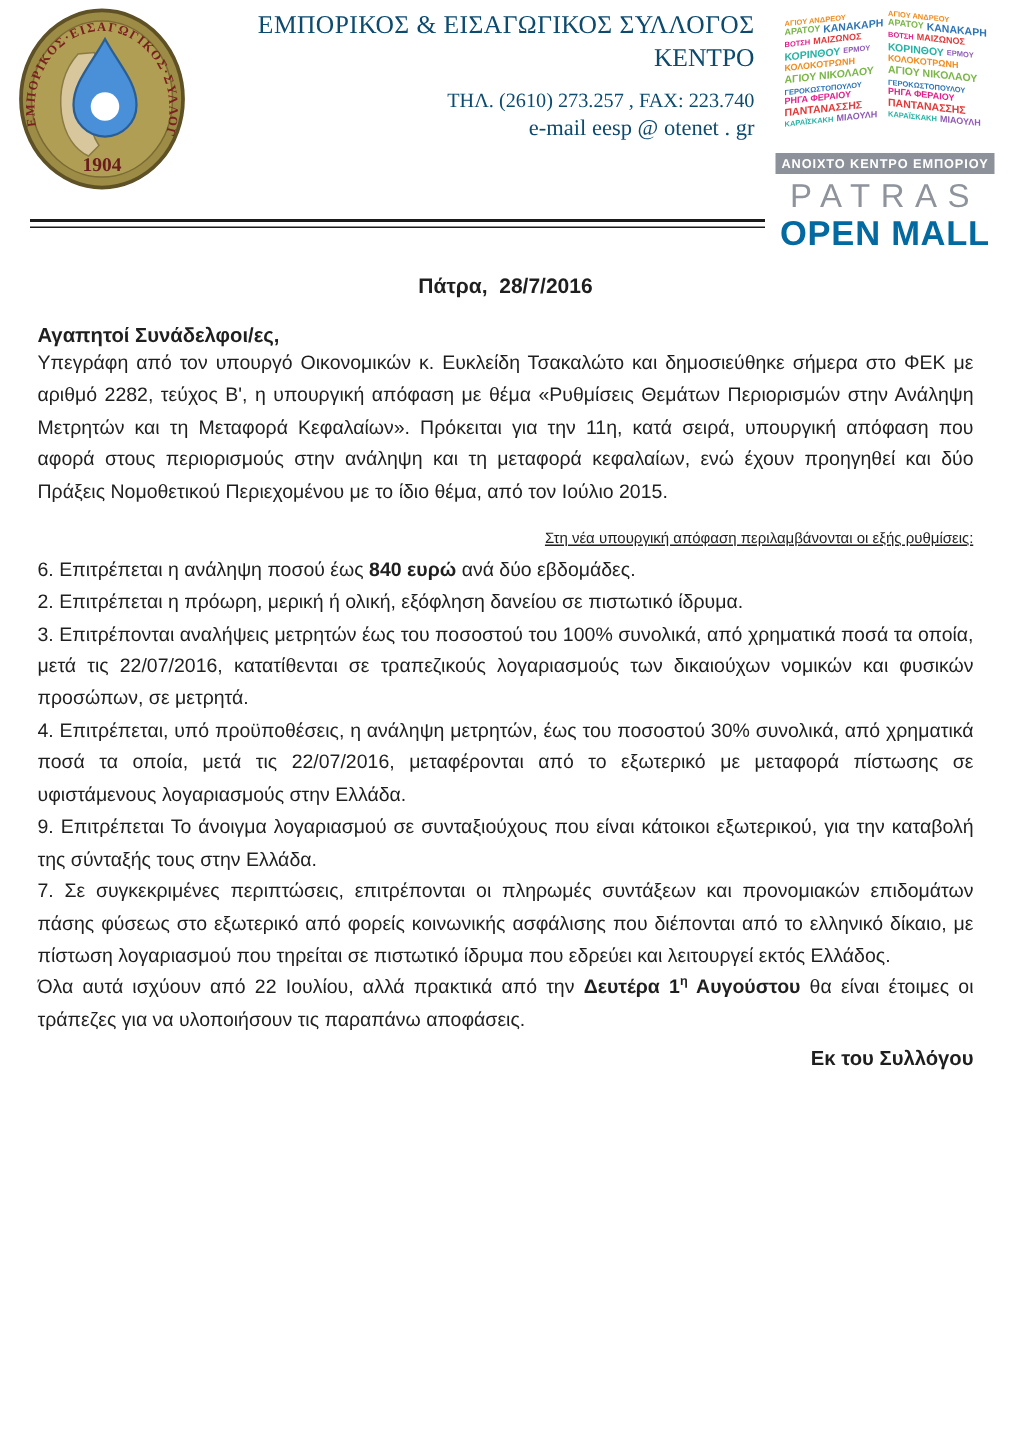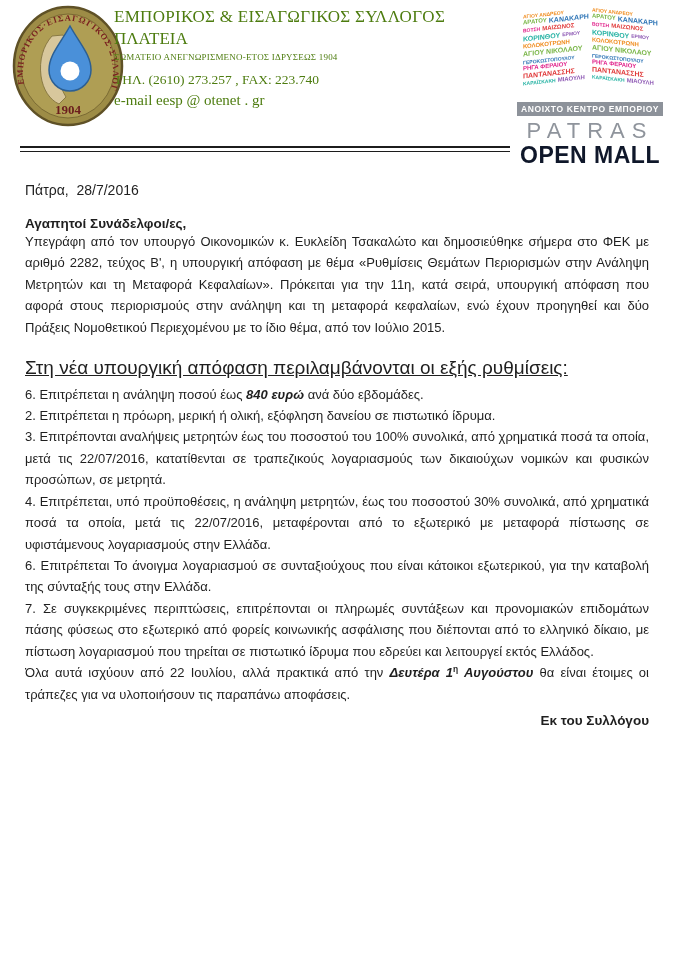--- a/index.html
+++ b/index.html
@@ -3,22 +3,22 @@
 <meta charset="utf-8">
 <style>
   html,body { margin:0; padding:0; }
   body {
     width:677px; height:960px; background:#ffffff; overflow:hidden;
     position:relative; font-family:"Liberation Sans", sans-serif; color:#1f1f1f;
   }
   
   .emblem { position:absolute; left:12px; top:4px; }
   .lh-center {
-    position:absolute; left:114px; right:174px; top:6px; text-align:left;
-    font-family:"Liberation Serif", serif; color:#4d7c0f; line-height:1.25;
+    position:absolute; left:102px; right:174px; top:6px; text-align:right;
+    font-family:"Liberation Serif", serif; color:#0c4a6e; line-height:1.25;
   }
   .org1 { font-size:17px; letter-spacing:0.3px; }
   .org2 { font-size:17px; margin-top:1px; }
   .reg  { font-size:9px;  margin-top:2px; letter-spacing:0.2px; }
   .addr { font-size:14px; margin-top:2px; }
   .tel  { font-size:13.5px; margin-top:9px; }
   .web  { font-size:15px; margin-top:3px; }
   .mail { font-size:15px; margin-top:2px; }
   
   .pom { position:absolute; right:8px; top:6px; width:158px; text-align:center; }
@@ -28,41 +28,41 @@
     align-content:flex-start; gap:0 2px; font-weight:700; line-height:1.2;
     text-align:left; word-break:break-all;
   }
   .face-l { transform:skewY(-6deg) translateY(4px); }
   .face-r { transform:skewY(6deg) translateY(4px); }
   .badge {
     display:inline-block; background:#8d929a; color:#fff; font-size:8.5px;
     letter-spacing:0.6px; padding:2px 4px; margin:4px auto 1px auto; font-weight:700;
   }
   .patras { color:#8f949c; font-size:22px; letter-spacing:7px; margin-top:1px; white-space:nowrap; }
-  .openmall { color:#0f172a; font-size:23px; font-weight:800; letter-spacing:0.5px; margin-top:-2px; white-space:nowrap; }
+  .openmall { color:#0369a1; font-size:23px; font-weight:800; letter-spacing:0.5px; margin-top:-2px; white-space:nowrap; }
   
   .rule {
     position:absolute; left:20px; top:146px; width:490px; height:3px;
     border-top:2px solid #1c1c1c; border-bottom:1px solid #1c1c1c;
   }
   
   .content { position:absolute; top:176px; left:25px; right:28px; bottom:6px; overflow:hidden; }
-  .dateline { text-align:left; font-weight:400; font-size:14px; white-space:pre-wrap; margin-top:6px; }
+  .dateline { text-align:center; font-weight:700; font-size:14px; white-space:pre-wrap; margin-top:6px; }
   .doctitle, .docsubtitle {
     text-align:center; font-weight:700; font-size:15px; text-decoration:underline;
     letter-spacing:0.3px;
   }
   .doctitle { margin-top:26px; }
   .docsubtitle { margin-top:11px; }
   .salut { font-weight:700; font-size:13.5px; margin-top:18px; }
   p.body { font-size:13px; line-height:1.65; text-align:justify; margin:0; }
   .intro { margin-top:7px; }
-  .listhead { font-size:19px; line-height:1.65; text-decoration:underline; margin:14px 0 0 0; }
+  .listhead { font-size:10px; line-height:1.65; text-decoration:underline; margin:14px 0 0 0;text-align:right; }
   .item { margin-top:5px; }
-  .bold { font-weight:700;font-style:italic; }
+  .bold { font-weight:700; }
   .closing { margin-top:8px; }
   .closing sup { font-size:0.65em; font-weight:700; }
   .signature { text-align:right; font-weight:700; font-size:13.5px; margin-top:8px; }
 </style>
 </head>
 <body>
 
 <div>
 
   <div class="emblem">
@@ -80,22 +80,21 @@
       <path id="arcTop" d="M 13,84 A 45,52 0 1 1 99,84" fill="none"></path>
       <text font-size="8.5" font-weight="bold" fill="#7a2020" letter-spacing="1" font-family="Liberation Serif, serif">
         <textPath href="#arcTop" startOffset="4">ΕΜΠΟΡΙΚΟΣ·ΕΙΣΑΓΩΓΙΚΟΣ·ΣΥΛΛΟΓΟΣ</textPath>
       </text>
       <text x="56" y="110" text-anchor="middle" font-size="13" font-weight="bold" fill="#6b1d1d" font-family="Liberation Serif, serif">1904</text>
     </svg>
   </div>
 
   <div class="lh-center">
     <div class="org1">ΕΜΠΟΡΙΚΟΣ &amp; ΕΙΣΑΓΩΓΙΚΟΣ ΣΥΛΛΟΓΟΣ</div>
-    <div class="org2">ΠΛΑΤΕΙΑ</div>
-    <div class="reg">ΣΩΜΑΤΕΙΟ ΑΝΕΓΝΩΡΙΣΜΕΝΟ-ΕΤΟΣ ΙΔΡΥΣΕΩΣ 1904</div>
+    <div class="org2">ΚΕΝΤΡΟ</div>
     <div class="tel">ΤΗΛ. (2610) 273.257 , FAX: 223.740</div>
     <div class="mail">e-mail  eesp @ otenet . gr</div>
   </div>
 
   <div class="pom">
     <div class="cube">
       <div class="face face-l">
           <span style="color: rgb(240, 140, 30); font-size: 5px;">ΑΓΙΟΥ ΑΝΔΡΕΟΥ</span>
           <span style="color: rgb(122, 182, 72); font-size: 6px;">ΑΡΑΤΟΥ</span>
           <span style="color: rgb(46, 117, 182); font-size: 7px;">ΚΑΝΑΚΑΡΗ</span>
@@ -144,19 +143,19 @@
   <div class="salut">Αγαπητοί Συνάδελφοι/ες,</div>
 
   <p class="body intro">Υπεγράφη από τον υπουργό Οικονομικών κ. Ευκλείδη Τσακαλώτο και δημοσιεύθηκε σήμερα στο ΦΕΚ με αριθμό 2282, τεύχος Β', η υπουργική απόφαση με θέμα «Ρυθμίσεις Θεμάτων Περιορισμών στην Ανάληψη Μετρητών και τη Μεταφορά Κεφαλαίων». Πρόκειται για την 11η, κατά σειρά, υπουργική απόφαση που αφορά στους περιορισμούς στην ανάληψη και τη μεταφορά κεφαλαίων, ενώ έχουν προηγηθεί και δύο Πράξεις Νομοθετικού Περιεχομένου με το ίδιο θέμα, από τον Ιούλιο 2015.</p>
 
   <p class="listhead">Στη νέα υπουργική απόφαση περιλαμβάνονται οι εξής ρυθμίσεις:</p>
 
   <p class="body item"><span>6. Επιτρέπεται η ανάληψη ποσού έως </span><span class="bold">840 ευρώ</span><span> ανά δύο εβδομάδες.</span></p>
   <p class="body item"><span>2. Επιτρέπεται η πρόωρη, μερική ή ολική, εξόφληση δανείου σε πιστωτικό ίδρυμα.</span></p>
   <p class="body item"><span>3. Επιτρέπονται αναλήψεις μετρητών έως του ποσοστού του 100% συνολικά, από χρηματικά ποσά τα οποία, μετά τις 22/07/2016, κατατίθενται σε τραπεζικούς λογαριασμούς των δικαιούχων νομικών και φυσικών προσώπων, σε μετρητά.</span></p>
   <p class="body item"><span>4. Επιτρέπεται, υπό προϋποθέσεις, η ανάληψη μετρητών, έως του ποσοστού 30% συνολικά, από χρηματικά ποσά τα οποία, μετά τις 22/07/2016, μεταφέρονται από το εξωτερικό με μεταφορά πίστωσης σε υφιστάμενους λογαριασμούς στην Ελλάδα.</span></p>
-  <p class="body item"><span>6. Επιτρέπεται Το άνοιγμα λογαριασμού σε συνταξιούχους που είναι κάτοικοι εξωτερικού, για την καταβολή της σύνταξής τους στην Ελλάδα.</span></p>
+  <p class="body item"><span>9. Επιτρέπεται Το άνοιγμα λογαριασμού σε συνταξιούχους που είναι κάτοικοι εξωτερικού, για την καταβολή της σύνταξής τους στην Ελλάδα.</span></p>
   <p class="body item"><span>7. Σε συγκεκριμένες περιπτώσεις, επιτρέπονται οι πληρωμές συντάξεων και προνομιακών επιδομάτων πάσης φύσεως στο εξωτερικό από φορείς κοινωνικής ασφάλισης που διέπονται από το ελληνικό δίκαιο, με πίστωση λογαριασμού που τηρείται σε πιστωτικό ίδρυμα που εδρεύει και λειτουργεί εκτός Ελλάδος.</span></p>
 
   <p class="body closing"><span>Όλα αυτά ισχύουν από 22 Ιουλίου, αλλά πρακτικά από την </span><span class="bold">Δευτέρα 1</span><sup>η</sup><span class="bold"> Αυγούστου</span><span> θα είναι έτοιμες οι τράπεζες για να υλοποιήσουν τις παραπάνω αποφάσεις.</span></p>
 
   <div class="signature">Εκ του Συλλόγου</div>
 </div>
 
 </body></html>

